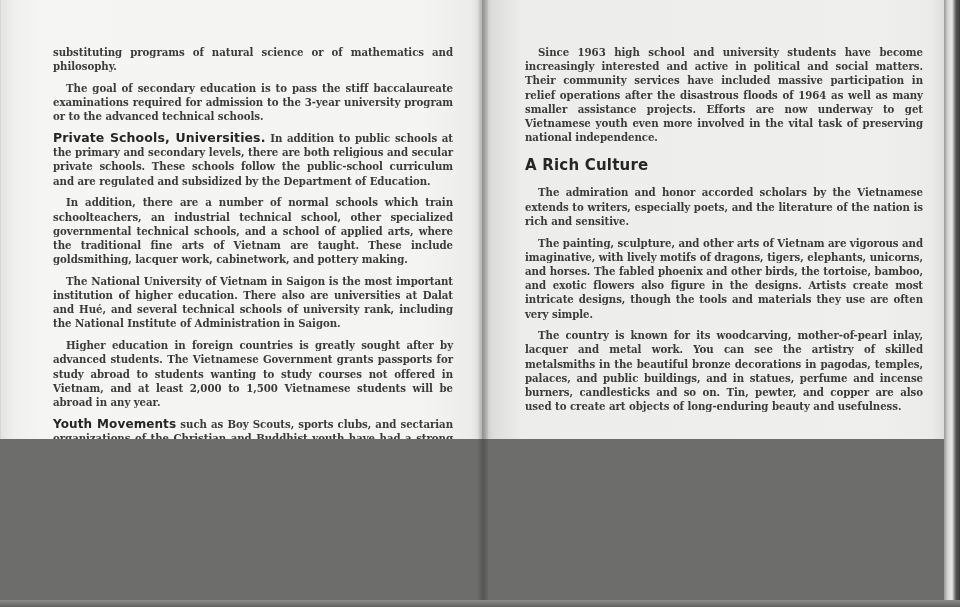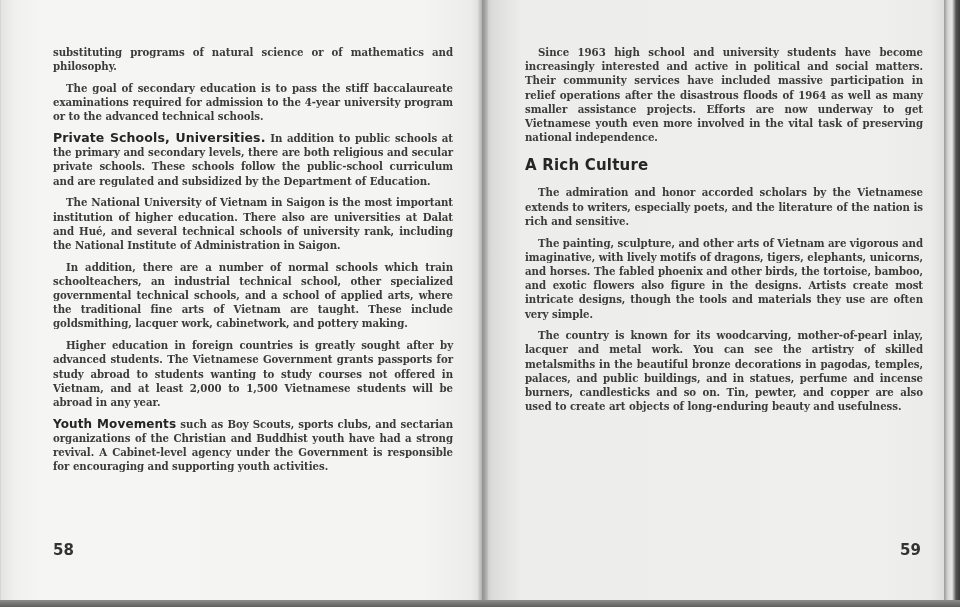--- a/index.html
+++ b/index.html
@@ -4,21 +4,21 @@
 <style>
   html, body { margin:0; padding:0; }
   body {
     width:960px; height:607px; overflow:hidden; position:relative;
     background:#6d6d6b;
     font-family:"DejaVu Serif", "Liberation Serif", serif;
     color:#2a2a28;
   }
   .spread { position:absolute; left:0; top:0; width:960px; height:607px; }
   .page {
-    position:absolute; top:0; height:600px; overflow:hidden;
+    position:absolute; top:0; height:439px; overflow:hidden;
   }
   .page.left {
     left:0; width:482px;
     background:linear-gradient(to right, #e4e4e2 0px, #f0f0ee 14px, #f5f5f3 40px, #f4f4f2 420px, #ececea 470px, #d8d8d6 482px);
     border-left:1px solid #d6d6d4;
   }
   .page.right {
     left:482px; width:464px;
     background:linear-gradient(to right, #b9b9b7 0px, #dcdcda 10px, #ededeb 40px, #efefed 400px, #ebebe9 450px, #dcdcda 464px);
   }
@@ -66,24 +66,24 @@
   .right .folio { left:418px; }
 </style>
 </head>
 <body>
 
 <div class="spread">
 
   <div class="page left">
     <div class="col">
       <p class="noindent">substituting programs of natural science or of mathematics and philosophy.</p>
-      <p>The goal of secondary education is to pass the stiff baccalaureate examinations required for admission to the 4-year university program or to the advanced technical schools.</p>
+      <p>The goal of secondary education is to pass the stiff baccalaureate examinations required for admission to the 3-year university program or to the advanced technical schools.</p>
       <p class="runin"><span class="runin-head">Private Schools, Universities.</span> <span>In addition to public schools at the primary and secondary levels, there are both religious and secular private schools. These schools follow the public-school curriculum and are regulated and subsidized by the Department of Education.</span></p>
+      <p>In addition, there are a number of normal schools which train schoolteachers, an industrial technical school, other specialized governmental technical schools, and a school of applied arts, where the traditional fine arts of Vietnam are taught. These include goldsmithing, lacquer work, cabinetwork, and pottery making.</p>
       <p>The National University of Vietnam in Saigon is the most important institution of higher education. There also are universities at Dalat and Hué, and several technical schools of university rank, including the National Institute of Administration in Saigon.</p>
-      <p>In addition, there are a number of normal schools which train schoolteachers, an industrial technical school, other specialized governmental technical schools, and a school of applied arts, where the traditional fine arts of Vietnam are taught. These include goldsmithing, lacquer work, cabinetwork, and pottery making.</p>
       <p>Higher education in foreign countries is greatly sought after by advanced students. The Vietnamese Government grants passports for study abroad to students wanting to study courses not offered in Vietnam, and at least 2,000 to 1,500 Vietnamese students will be abroad in any year.</p>
       <p class="runin"><span class="runin-head small">Youth Movements</span> <span>such as Boy Scouts, sports clubs, and sectarian organizations of the Christian and Buddhist youth have had a strong revival. A Cabinet-level agency under the Government is responsible for encouraging and supporting youth activities.</span></p>
     </div>
     <div class="folio">58</div>
   </div>
 
   <div class="page right">
     <div class="col">
       <p>Since 1963 high school and university students have become increasingly interested and active in political and social matters. Their community services have included massive participation in relief operations after the disastrous floods of 1964 as well as many smaller assistance projects. Efforts are now underway to get Vietnamese youth even more involved in the vital task of preserving national independence.</p>
       <h2>A Rich Culture</h2>

